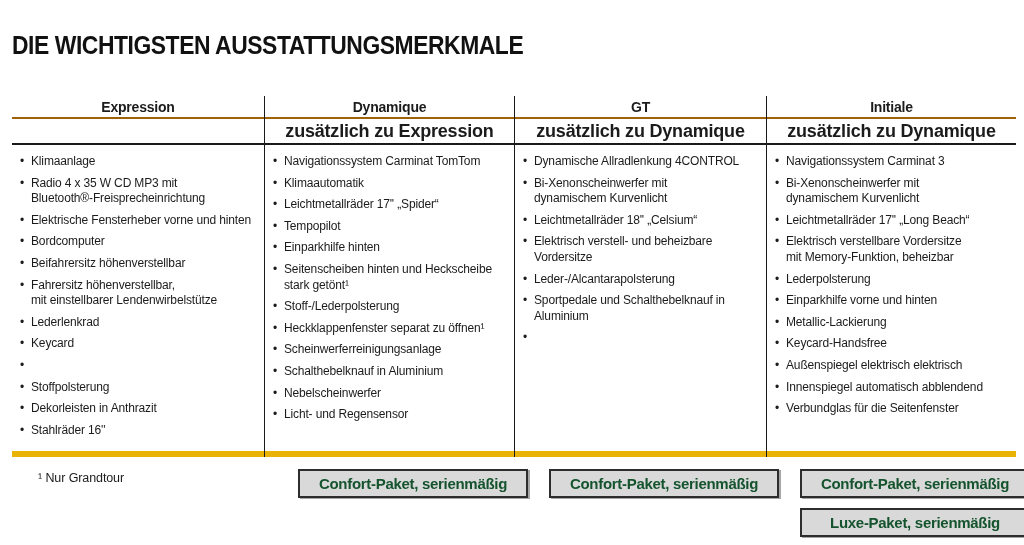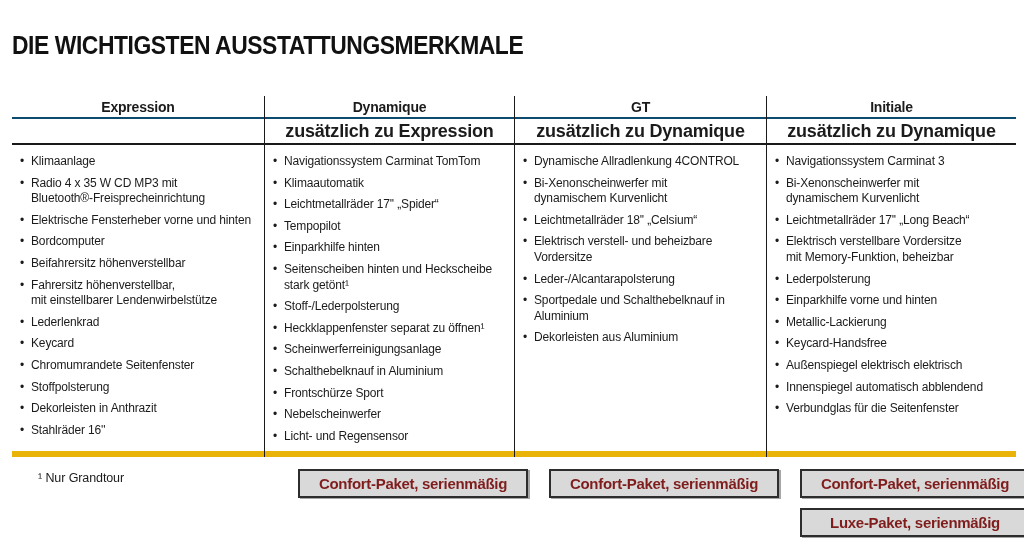--- a/index.html
+++ b/index.html
@@ -32,21 +32,21 @@
     grid-template-columns: 252px 250px 252px 250px;
   }
   .col { display: flex; flex-direction: column; }
   .col + .col { border-left: 1px solid #1a1a1a; }
 
   .col-title {
     height: 23px;
     display: flex; align-items: center; justify-content: center;
     font-size: 14px; font-weight: 700;
     letter-spacing: -0.2px;
-    border-bottom: 2px solid #0c4a6e;
+    border-bottom: 2px solid #a16207;
   }
   .col-sub {
     height: 26px;
     display: flex; align-items: center; justify-content: center;
     font-size: 18px; font-weight: 700;
     letter-spacing: -0.2px;
     border-bottom: 2px solid #1a1a1a;
   }
 
   ul.col-body {
@@ -85,21 +85,21 @@
     width: 230px;
     height: 29px;
     margin-bottom: 10px;
     background: #d9d9d9;
     border: 2px solid #2d2d2d;
     box-shadow: 2px 1px 0 rgba(0,0,0,0.35);
     display: flex; align-items: center; justify-content: center;
     font-size: 15px;
     font-weight: 700;
     letter-spacing: -0.3px;
-    color: #7f1d1d;
+    color: #14532d;
   }
 </style>
 </head>
 <body>
 
 <div class="page">
 
   <h1 class="title">DIE WICHTIGSTEN AUSSTATTUNGSMERKMALE</h1>
 
   <div class="table">
@@ -146,21 +146,20 @@
             <span class="feature-text">Lederlenkrad</span>
           </li>
 
           <li class="feature">
             <span class="bullet"></span>
             <span class="feature-text">Keycard</span>
           </li>
 
           <li class="feature">
             <span class="bullet"></span>
-            <span class="feature-text">Chromumrandete Seitenfenster</span>
           </li>
 
           <li class="feature">
             <span class="bullet"></span>
             <span class="feature-text">Stoffpolsterung</span>
           </li>
 
           <li class="feature">
             <span class="bullet"></span>
             <span class="feature-text">Dekorleisten in Anthrazit</span>
@@ -222,24 +221,20 @@
           <li class="feature">
             <span class="bullet"></span>
             <span class="feature-text">Scheinwerferreinigungsanlage</span>
           </li>
 
           <li class="feature">
             <span class="bullet"></span>
             <span class="feature-text">Schalthebelknauf in Aluminium</span>
           </li>
 
-          <li class="feature">
-            <span class="bullet"></span>
-            <span class="feature-text">Frontschürze Sport</span>
-          </li>
 
           <li class="feature">
             <span class="bullet"></span>
             <span class="feature-text">Nebelscheinwerfer</span>
           </li>
 
           <li class="feature">
             <span class="bullet"></span>
             <span class="feature-text">Licht- und Regensensor</span>
           </li>
@@ -279,21 +274,20 @@
           </li>
 
           <li class="feature">
             <span class="bullet"></span>
             <span class="feature-text">Sportpedale und Schalthebelknauf in
 Aluminium</span>
           </li>
 
           <li class="feature">
             <span class="bullet"></span>
-            <span class="feature-text">Dekorleisten aus Aluminium</span>
           </li>
         </ul>
     </section>
 
     <section class="col">
       <div class="col-title">Initiale</div>
       <div class="col-sub">zusätzlich zu Dynamique</div>
       <ul class="col-body">
 
           <li class="feature">

